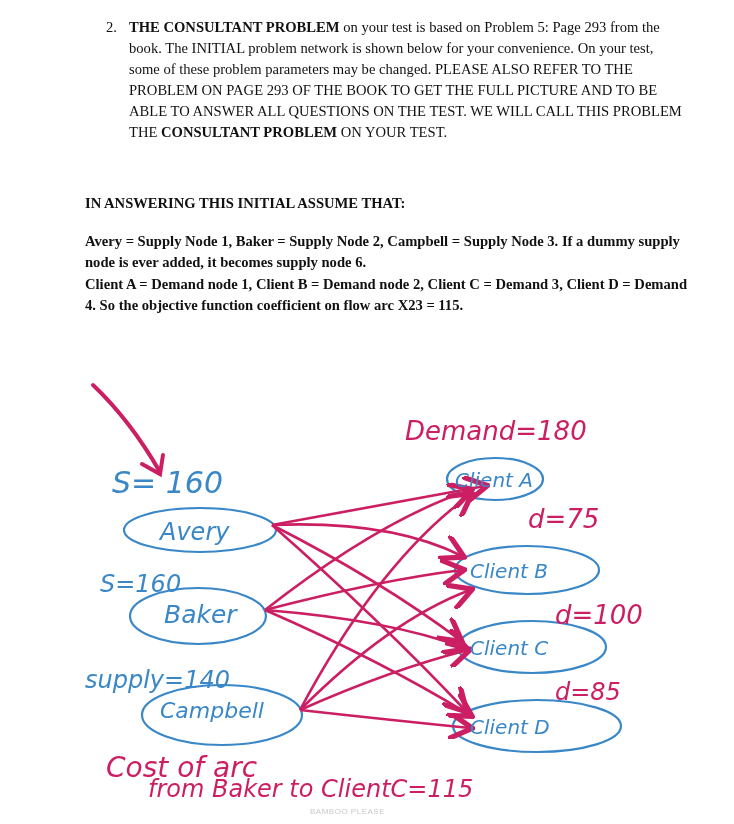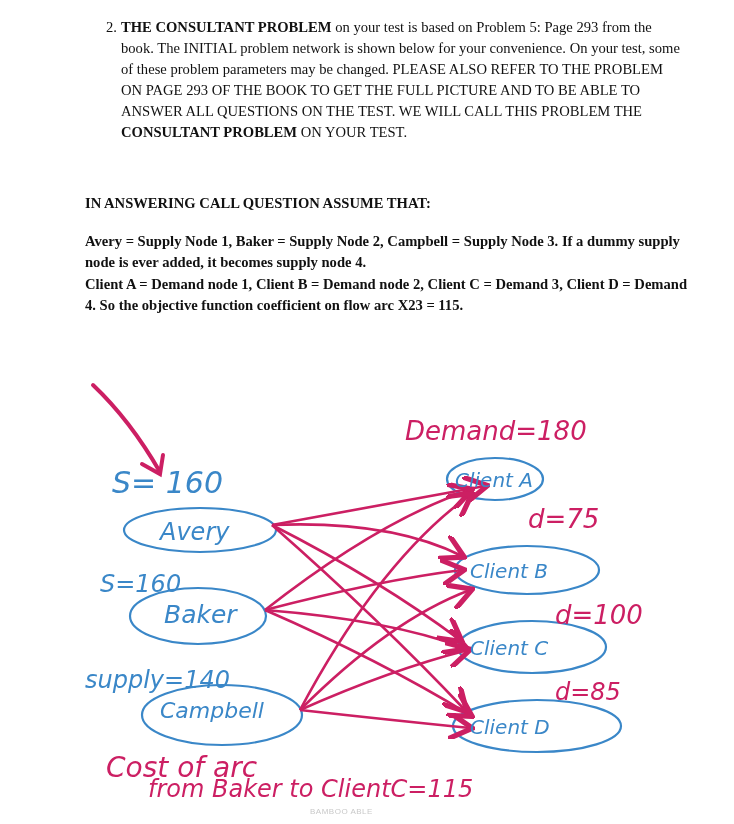--- a/index.html
+++ b/index.html
@@ -1,40 +1,40 @@
 <!DOCTYPE html>
 <html><head>
 <meta charset="utf-8">
 <style>
   html, body { margin: 0; padding: 0; background: #ffffff; }
   body { width: 734px; height: 824px; position: relative; overflow: hidden;
          font-family: "Liberation Serif", "DejaVu Serif", serif; color: #111; }
   .para { position: absolute; font-size: 14.6px; line-height: 21px; }
   .q { left: 106px; top: 17px; width: 580px; }
   .q .num { position: absolute; left: 0; top: 0; }
-  .q .body { margin-left: 15px; }
+  .q .body { margin-left: 23px; }
   .b { font-weight: bold; }
   .assume { left: 85px; top: 193px; width: 600px; font-weight: bold; }
   .nodes1 { left: 85px; top: 231px; width: 600px; font-weight: bold; }
   .nodes2 { left: 85px; top: 274px; width: 610px; font-weight: bold; }
   .diagram { position: absolute; left: 0; top: 370px; width: 734px; height: 454px; }
   .hw { font-family: "DejaVu Sans", sans-serif; font-style: italic; }
   .watermark { position: absolute; left: 310px; top: 807px; font-family: "Liberation Sans", sans-serif;
                font-size: 8px; color: #c9c9c9; letter-spacing: 0.5px; }
 </style>
 </head>
 <body>
 
 <div class="para q">
   <span class="num">2.</span>
   <div class="body"><span class="b">THE CONSULTANT PROBLEM</span><span> on your test is based on Problem 5: Page 293 from the book.  The INITIAL problem network is shown below for your convenience.  On your test, some of these problem parameters may be changed. PLEASE ALSO REFER TO THE PROBLEM ON PAGE 293 OF THE BOOK TO GET THE FULL PICTURE AND TO BE ABLE TO ANSWER ALL QUESTIONS ON THE TEST.  WE WILL CALL THIS PROBLEM THE </span><span class="b">CONSULTANT PROBLEM</span><span> ON YOUR TEST.</span></div>
 </div>
 
-<div class="para assume">IN ANSWERING CALL QUESTION ASSUME THAT:</div>
-<div class="para nodes1">Avery = Supply Node 1, Baker = Supply Node 2, Campbell = Supply Node 3.  If a dummy supply node is ever added, it becomes supply node 4.</div>
+<div class="para assume">IN ANSWERING THIS INITIAL ASSUME THAT:</div>
+<div class="para nodes1">Avery = Supply Node 1, Baker = Supply Node 2, Campbell = Supply Node 3.  If a dummy supply node is ever added, it becomes supply node 6.</div>
 <div class="para nodes2">Client A = Demand node 1, Client B = Demand node 2, Client C = Demand 3, Client D = Demand 4.  So the objective function coefficient on flow arc X23 = 115.</div>
 
 <svg class="diagram" viewBox="0 370 734 454" xmlns="http://www.w3.org/2000/svg">
   <defs>
     <marker id="ah" markerWidth="10" markerHeight="10" refX="8" refY="5" orient="auto">
       <path d="M0,0 L9,5 L0,10" fill="none" stroke="#cc1f63" stroke-width="2"></path>
     </marker>
   </defs>
 
   <g>
@@ -83,13 +83,13 @@
   <g fill="#cc1f63" class="hw">
     <text x="405" y="440" font-size="26">Demand=180</text>
     <text x="528" y="528" font-size="26">d=75</text>
     <text x="555" y="624" font-size="26">d=100</text>
     <text x="555" y="700" font-size="24">d=85</text>
     <text x="106" y="777" font-size="28">Cost of arc</text>
     <text x="148" y="797" font-size="24">from Baker to ClientC=115</text>
   </g>
 </svg>
 
-<div class="watermark">BAMBOO ABLE</div>
+<div class="watermark">BAMBOO PLEASE</div>
 
 </body></html>

